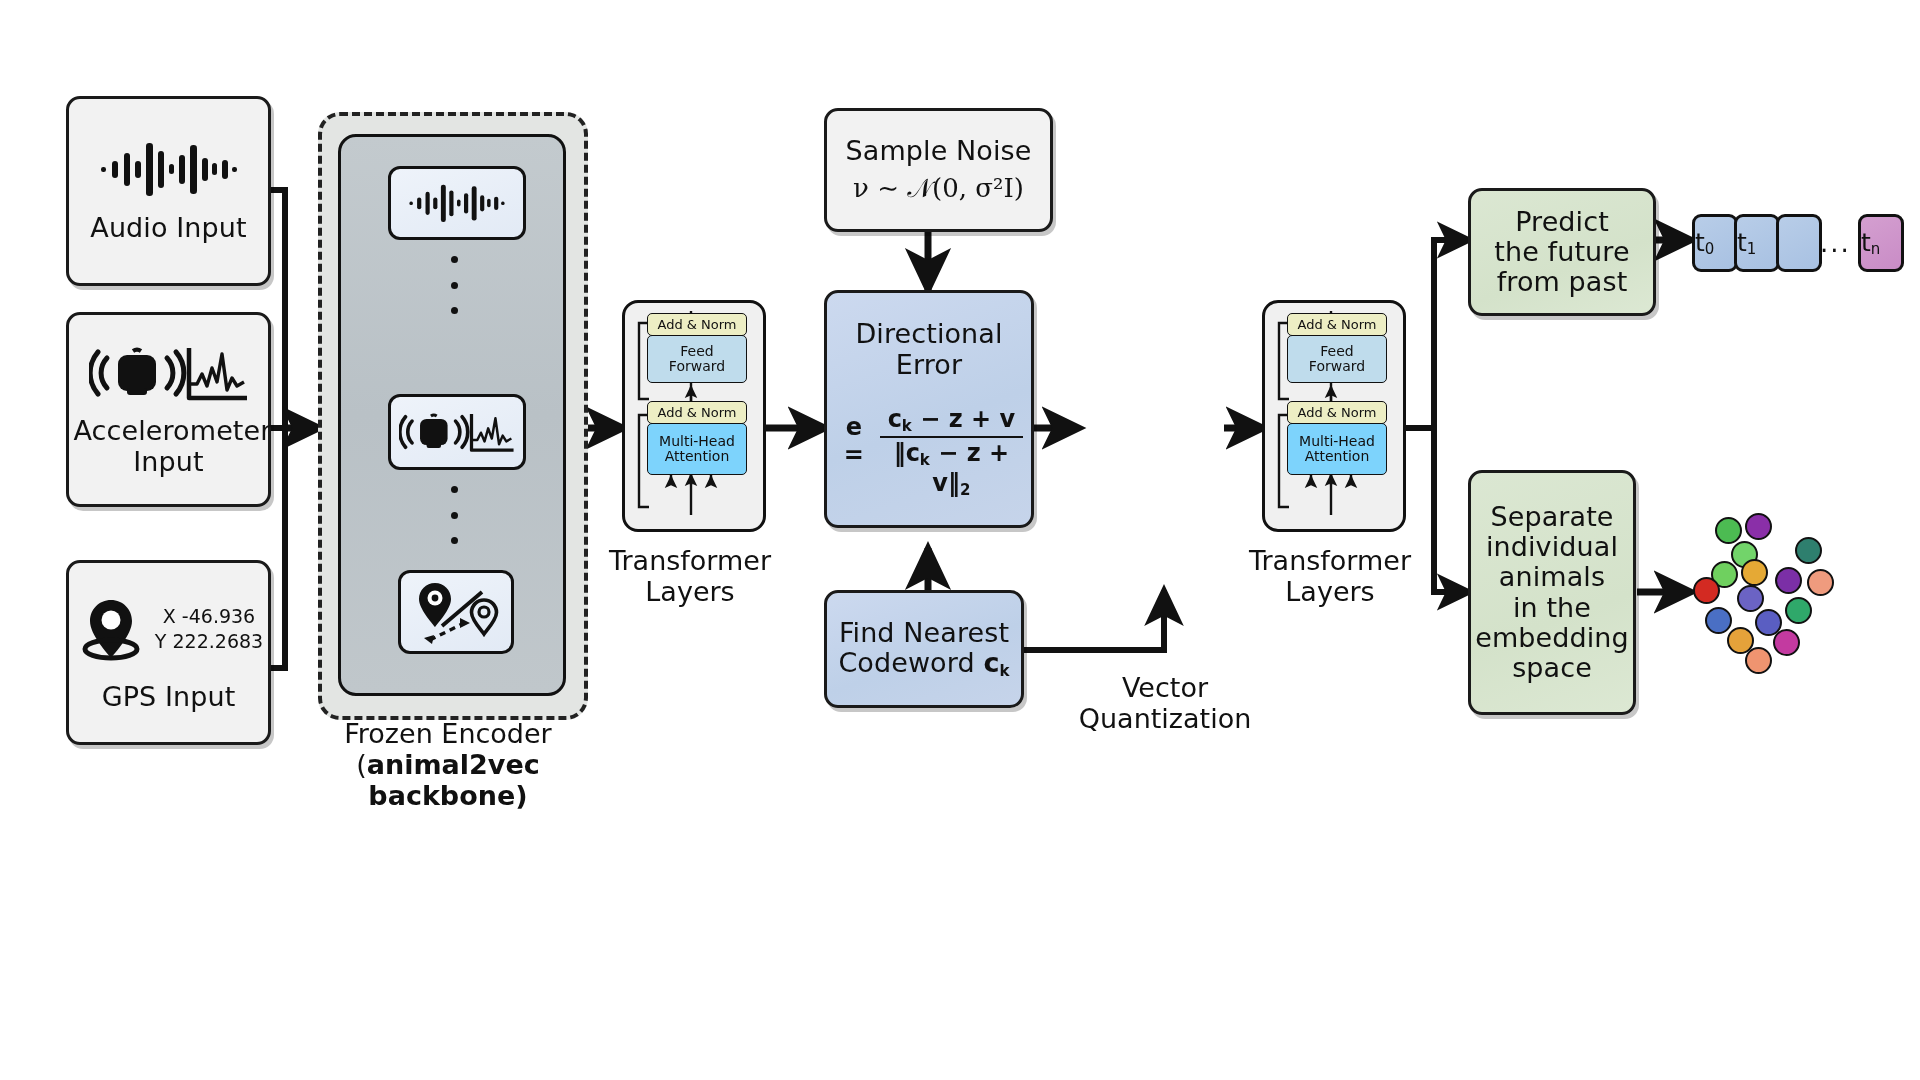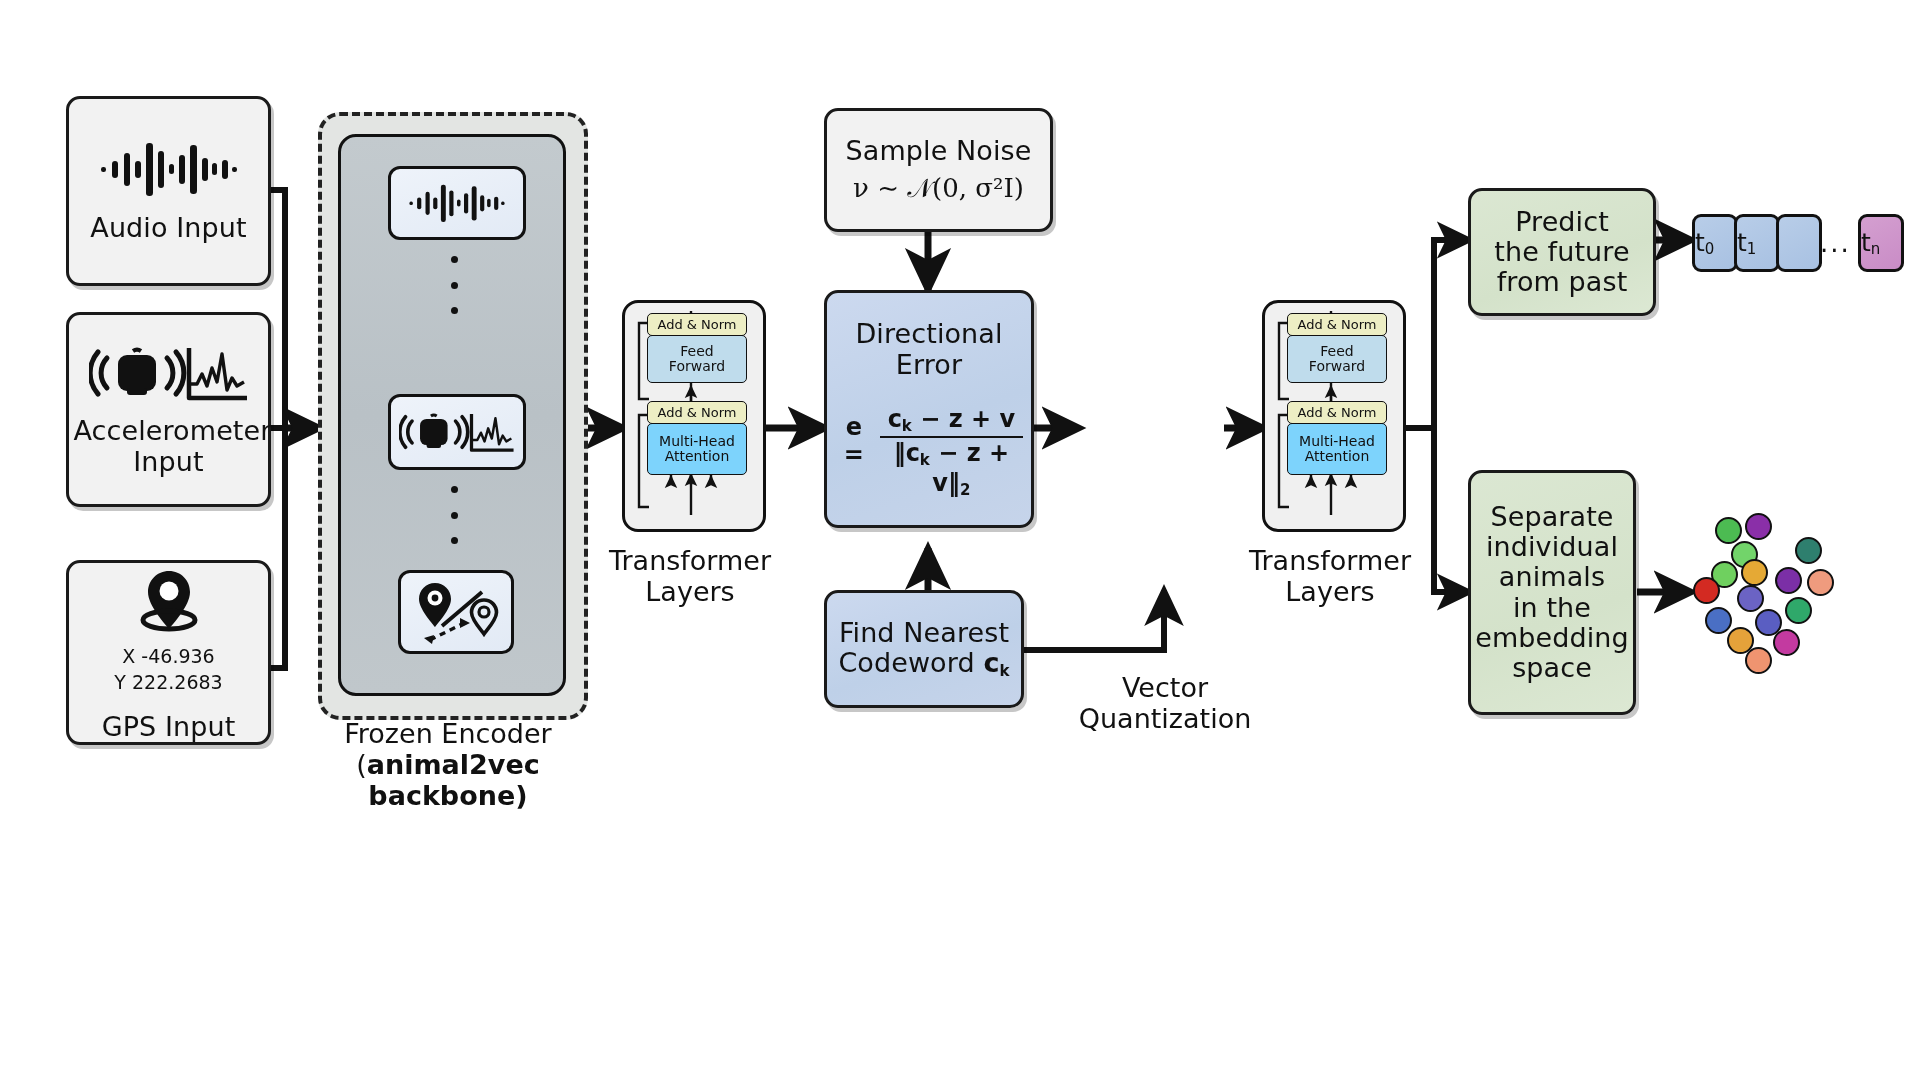--- a/index.html
+++ b/index.html
@@ -152,21 +152,21 @@
         <g stroke="#111" stroke-width="4.5" fill="none" stroke-linejoin="round">
           <path d="M100,6 L100,56 L158,56"></path>
         </g>
         <path d="M102,42 L108,42 L113,32 L118,44 L123,26 L128,40 L133,12 L138,48 L143,36 L148,44 L155,40" fill="none" stroke="#111" stroke-width="3.4" stroke-linejoin="round"></path>
       </svg>
     </span>
     <div class="lbl" style="margin-top:12px;max-width:190px;">Accelerometer Input</div>
   </div>
 
   <div class="node card shadow" style="left:66px;top:560px;width:205px;height:185px;">
-    <div style="display:flex;align-items:center;justify-content:center;gap:7px;flex-direction:column;">
+    <div style="display:flex;align-items:center;justify-content:center;gap:7px;">
       <span>
         <svg class="icon-svg" width="74" height="74" viewBox="0 0 74 74">
           <path d="M37,8 C25,8 16,17.5 16,29 C16,43 34,62 37,66 C40,62 58,43 58,29 C58,17.5 49,8 37,8 Z" fill="#111"></path>
           <circle cx="37" cy="28" r="9.5" fill="#fff"></circle>
           <ellipse cx="37" cy="57" rx="26" ry="9" fill="none" stroke="#111" stroke-width="5"></ellipse>
         </svg>
       </span>
       <span style="display:flex;flex-direction:column;font-size:19px;line-height:1.35;">
         <span>X -46.936</span>
         <span>Y 222.2683</span>

